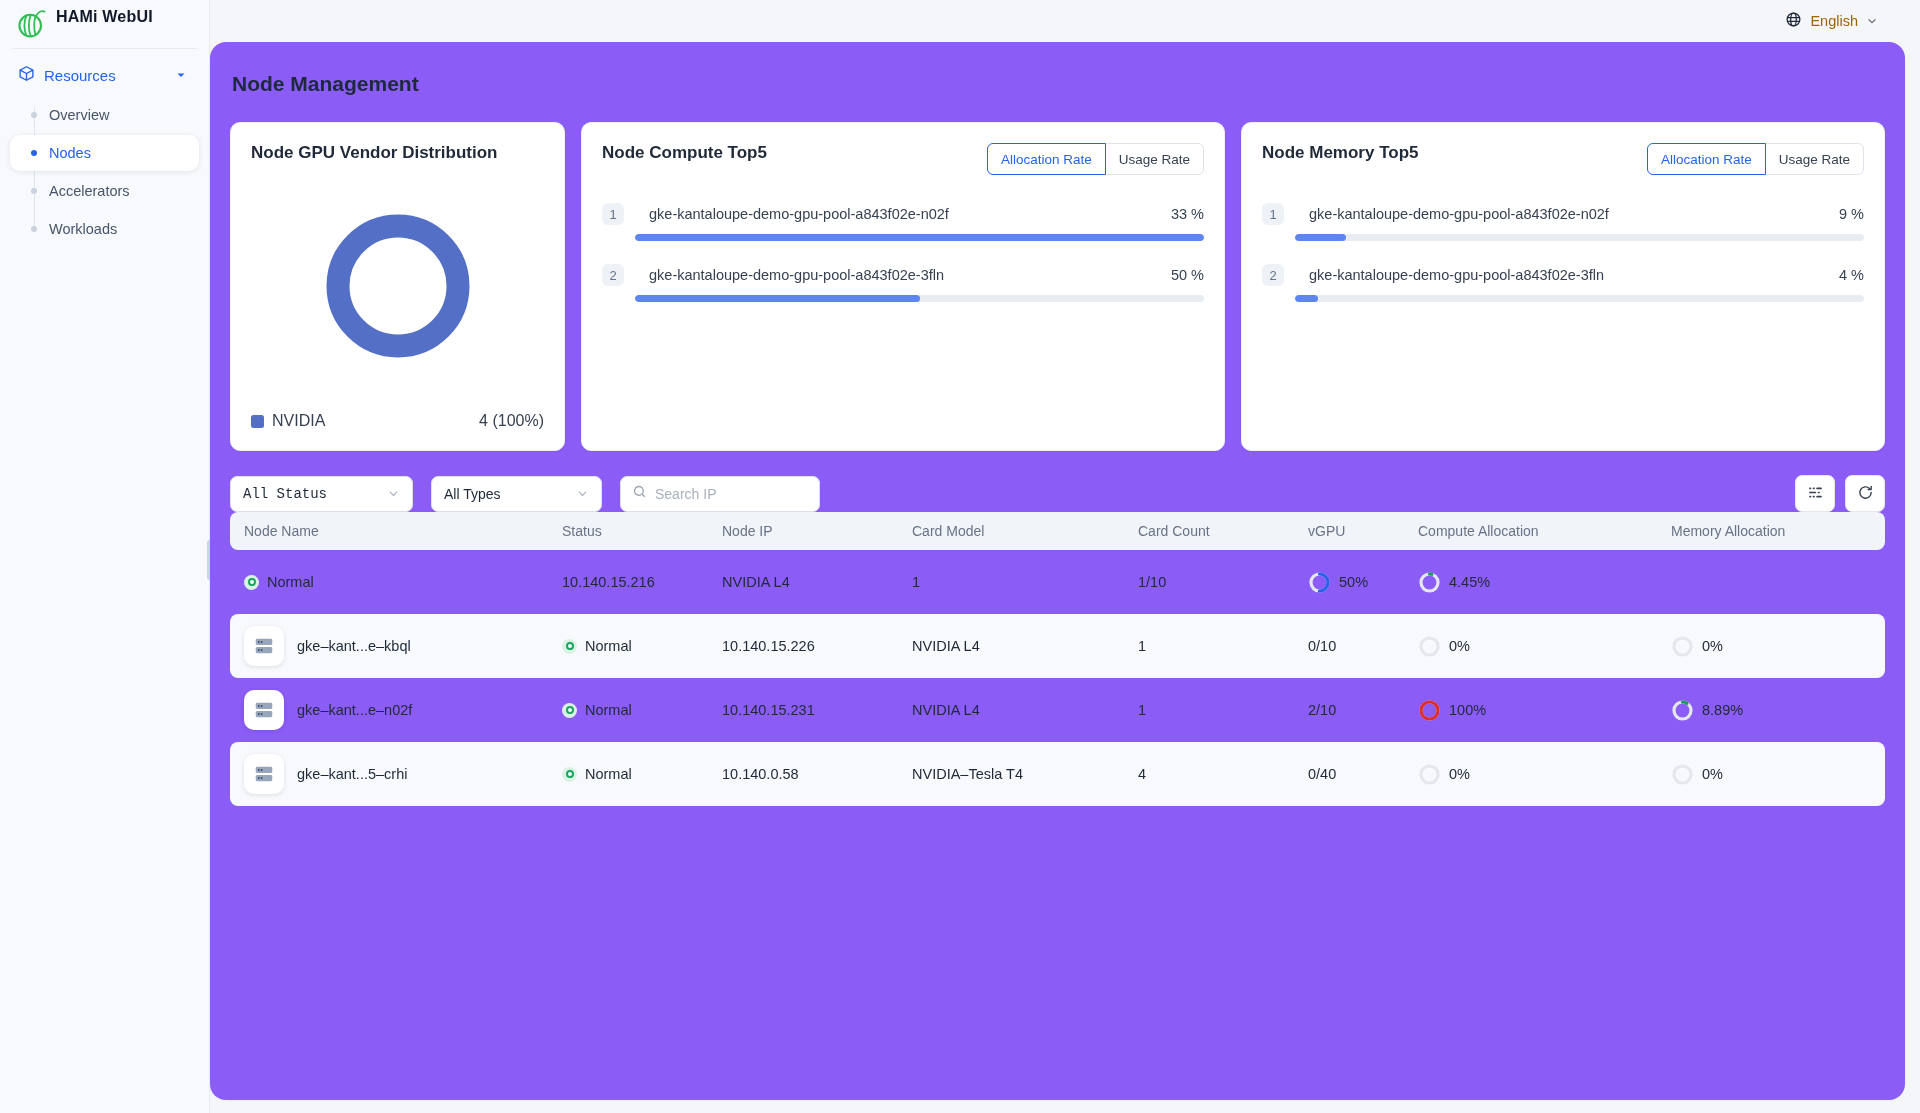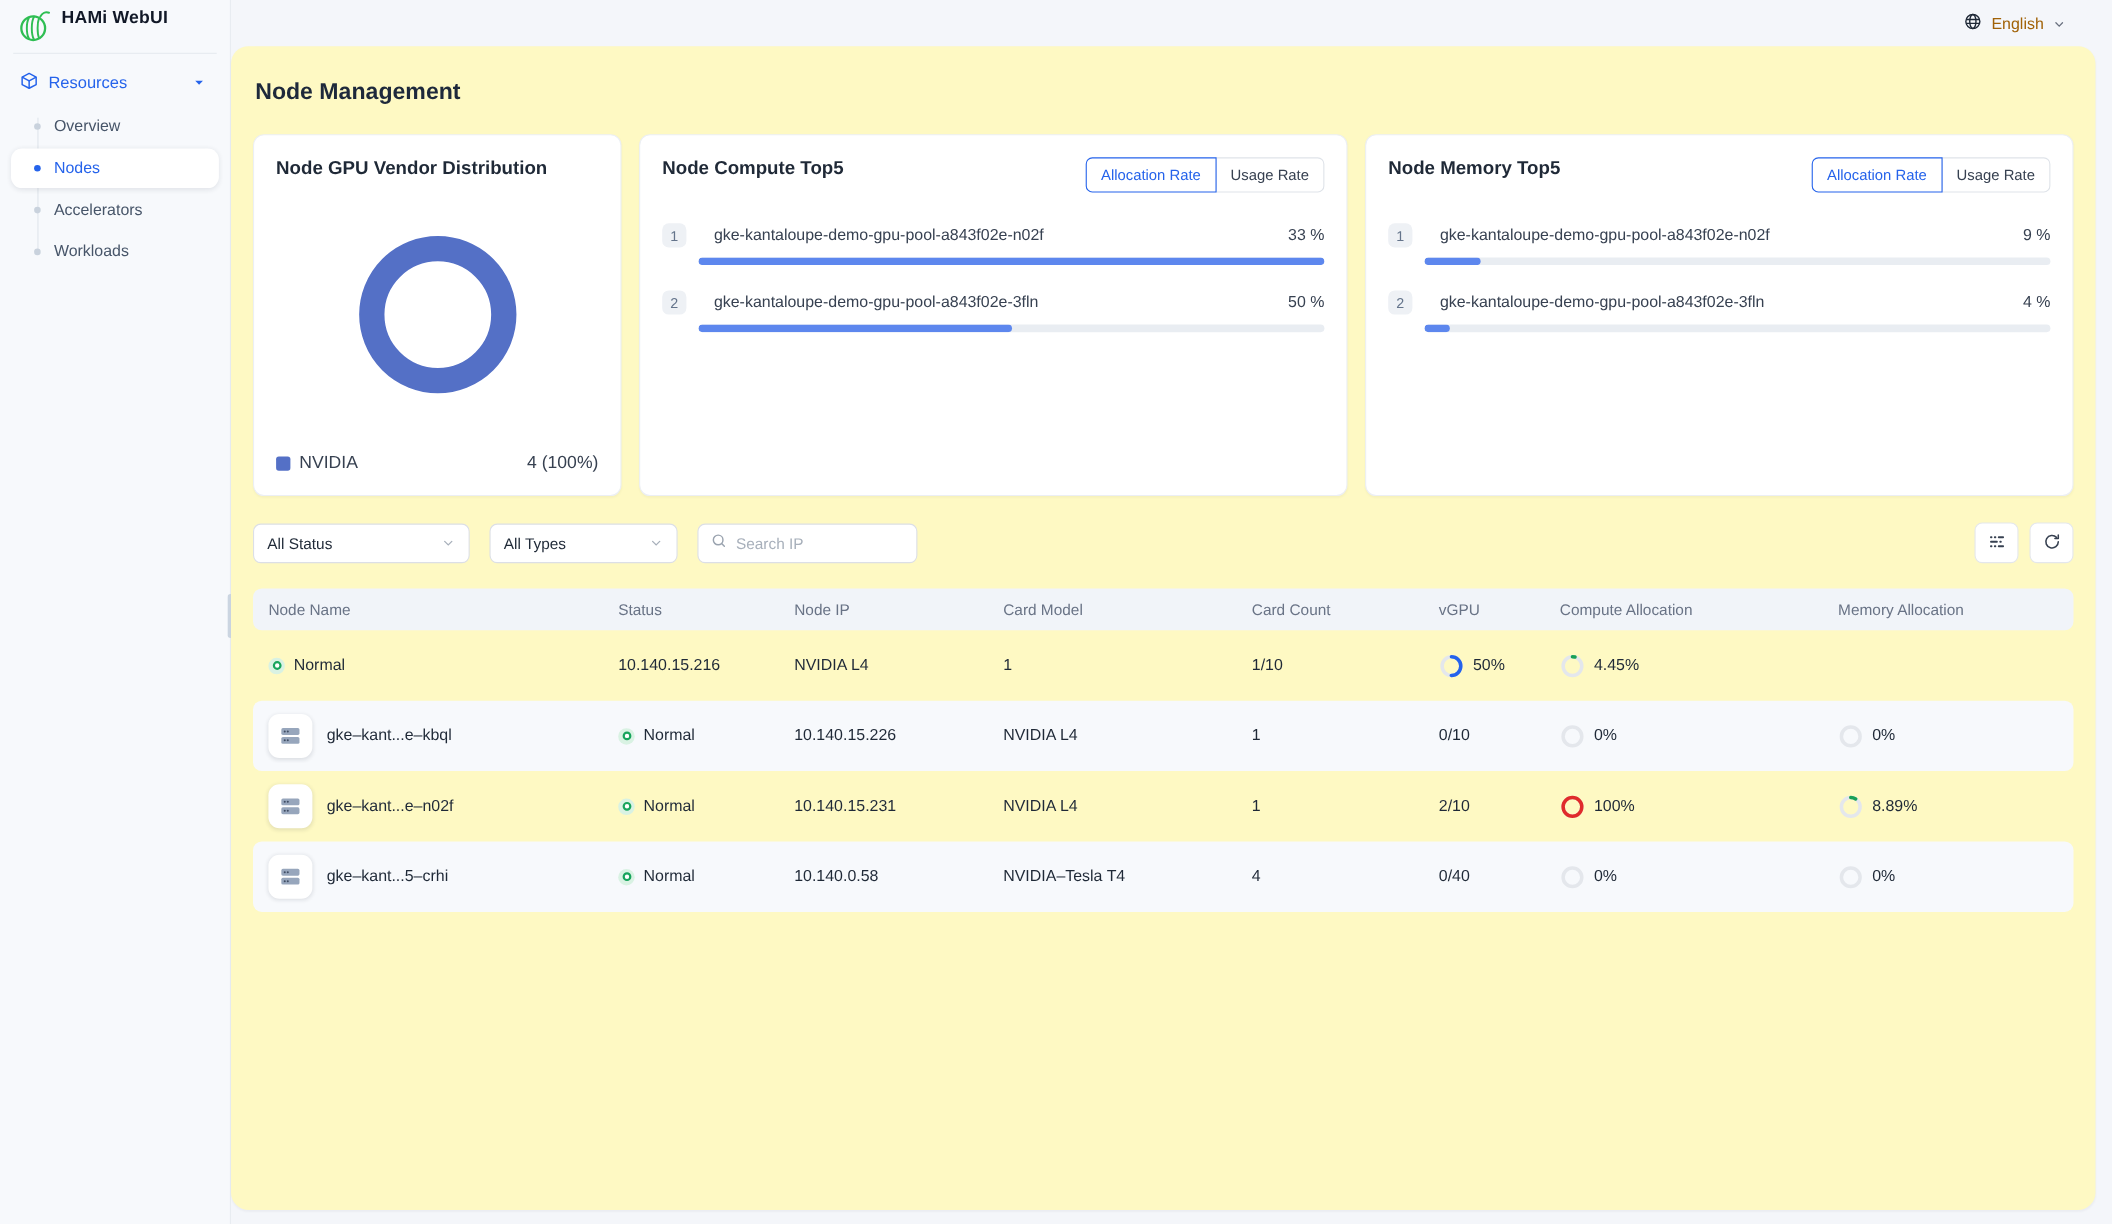--- a/index.html
+++ b/index.html
@@ -25,21 +25,21 @@
   .tree-item .dot { position:absolute; left:21px; top:50%; transform:translate(0,-50%); width:6px; height:6px; border-radius:50%; background:#c9d2dd; }
   .tree-item.active { background:#ffffff; color:var(--primary); box-shadow:0 1px 5px rgba(30,41,59,.10); font-weight:500; }
   .tree-item.active .dot { background:var(--primary); }
   .resize-handle { position:absolute; right:-3px; top:540px; width:5px; height:40px; border-radius:3px; background:#cbd5e1; cursor:col-resize; }
 
   
   .lang { position:absolute; top:11px; right:42px; display:flex; align-items:center; gap:8px; font-size:14.5px; color:#a16207; cursor:pointer; }
   .lang .chev { display:flex; color:#6b7280; }
 
   
-  .main { position:absolute; left:210px; top:42px; right:15px; bottom:13px; background:#fef9c3; border-radius:16px; padding:24px 20px 20px 20px; box-shadow:0 1px 2px rgba(16,24,40,.04); }
+  .main { position:absolute; left:210px; top:42px; right:15px; bottom:13px; background:#8b5cf6; border-radius:16px; padding:24px 20px 20px 20px; box-shadow:0 1px 2px rgba(16,24,40,.04); }
   .page-title { font-size:21px; font-weight:600; color:#1e293b; margin:6px 0 26px 2px; }
 
   
   .cards { display:flex; gap:16px; }
   .card { border:1px solid #eceff4; border-radius:10px; background:#fff; height:329px; padding:20px; box-shadow:0 1px 2px rgba(16,24,40,.03); }
   .card h2 { font-size:17px; font-weight:600; color:#1f2937; }
   .card-vendor { width:335px; flex:none; display:flex; flex-direction:column; }
   .card-top5 { flex:1; }
   .donut-wrap { flex:1; display:flex; align-items:center; justify-content:center; margin-top:-4px; }
   .legend-row { display:flex; align-items:center; gap:8px; font-size:16px; color:#374151; }
@@ -58,30 +58,30 @@
   .t5-rank { width:22px; height:22px; border-radius:6px; background:#eef1f5; color:#64748b; font-size:13px; display:flex; align-items:center; justify-content:center; flex:none; }
   .t5-name { margin-left:25px; font-size:14.5px; color:#374151; }
   .t5-val { margin-left:auto; font-size:14.5px; color:#374151; }
   .t5-track { margin:9px 0 0 33px; height:7px; border-radius:4px; background:#e9edf2; overflow:hidden; }
   .t5-fill { height:100%; border-radius:4px; background:var(--bar-fill); }
 
   
   .filters { display:flex; align-items:center; margin-top:24px; gap:18px; }
   .selectbox { display:flex; align-items:center; height:36px; border:1px solid #dcdfe6; border-radius:7px; background:#fff; padding:0 12px; font-size:14px; color:#1f2937; cursor:pointer; }
   .selectbox .chev { margin-left:auto; color:#a8b0bb; display:flex; }
-  .sel-status { width:197px; }
+  .sel-status { width:183px;font-family:Liberation Mono, monospace; }
   .sel-types { width:171px; }
   .searchbox { display:flex; align-items:center; gap:8px; width:200px; height:36px; border:1px solid #dcdfe6; border-radius:7px; background:#fff; padding:0 11px; }
   .searchbox input { border:none; outline:none; width:100%; font-size:14px; color:#1f2937; font-family:inherit; background:transparent; }
   .searchbox input::placeholder { color:#a8b0bb; }
   .tools { margin-left:auto; display:flex; gap:10px; }
   .icon-btn { width:40px; height:37px; border:1px solid #e4e7ec; border-radius:7px; background:#fff; display:flex; align-items:center; justify-content:center; cursor:pointer; color:#374151; }
 
   
-  .table { margin-top:23px; }
+  .table { }
   .thead, .trow { display:grid; grid-template-columns:320px 160px 190px 226px 170px 110px 253px 1fr; align-items:center; }
   .thead { background:#f1f4f9; border-radius:8px; height:38px; }
   .th { font-size:14px; color:#697386; padding-left:12px; }
   .th:first-child { padding-left:14px; }
   .trow { height:64px; }
   .trow.striped { background:#f7f9fc; border-radius:8px; }
   .td { font-size:14.5px; color:#1f2937; padding-left:12px; display:flex; align-items:center; }
   .td:first-child { padding-left:14px; }
   .node-icon-box { width:40px; height:40px; border-radius:10px; background:#fff; box-shadow:0 1px 4px rgba(16,24,40,.12); display:flex; align-items:center; justify-content:center; margin-right:13px; flex:none; }
   .status-wrap { display:flex; align-items:center; gap:8px; }

